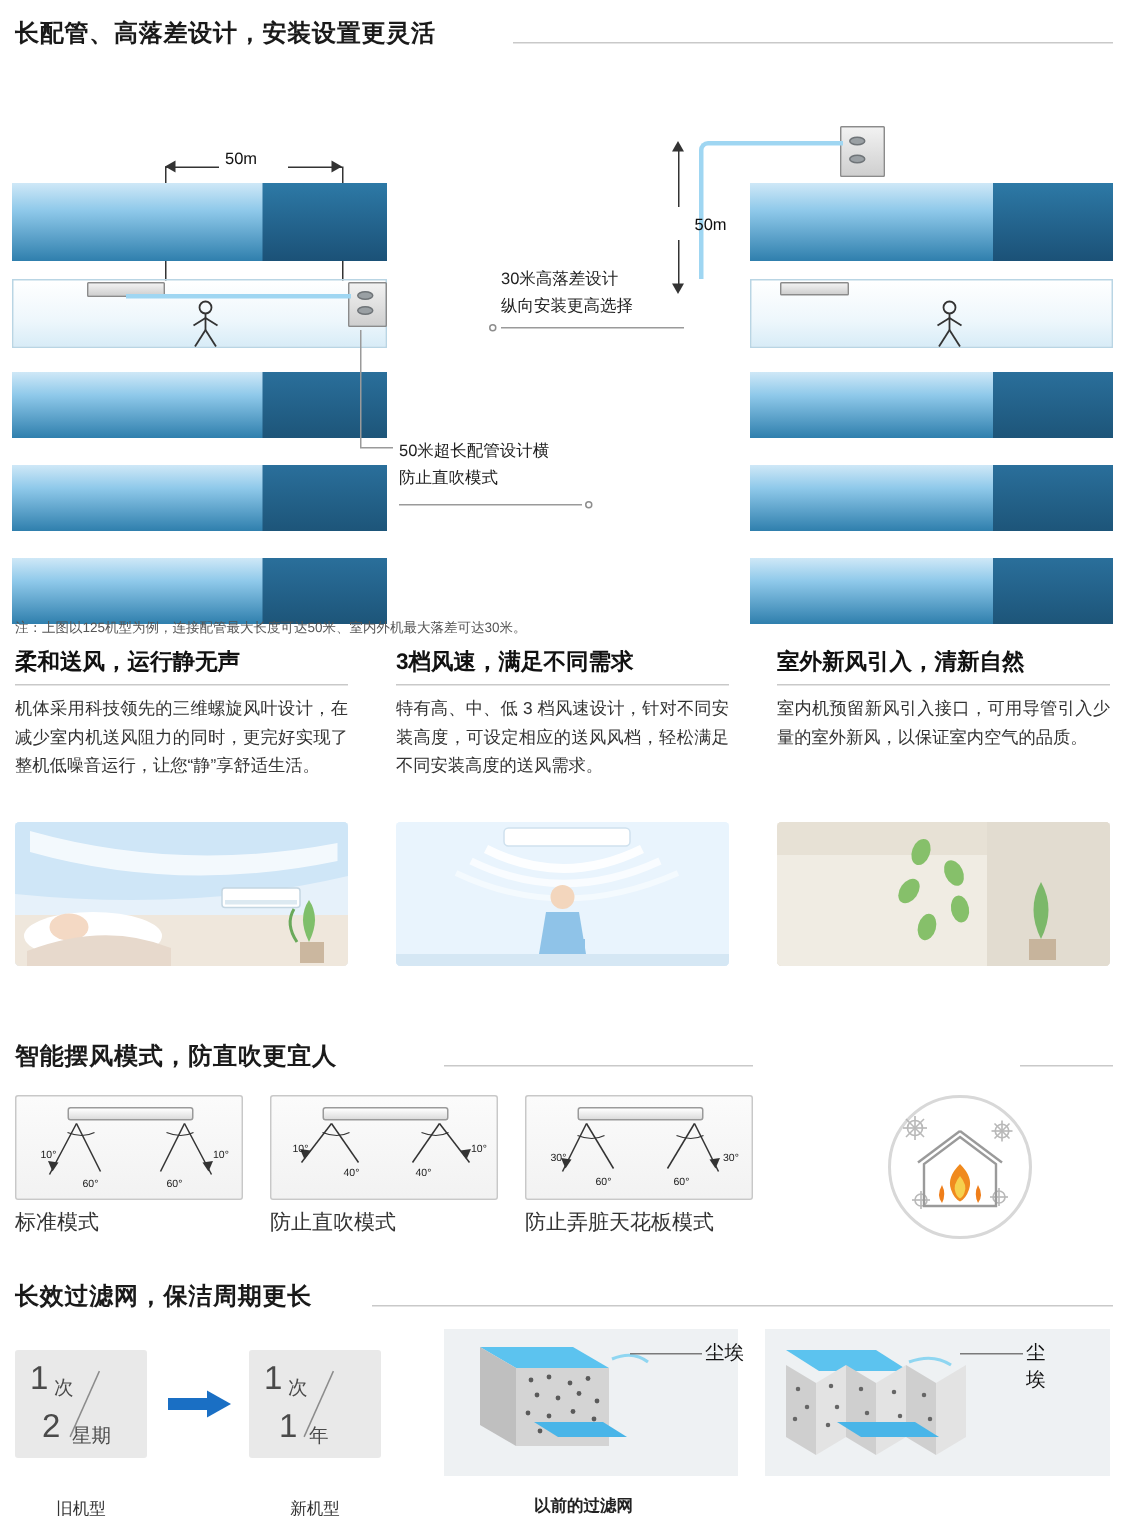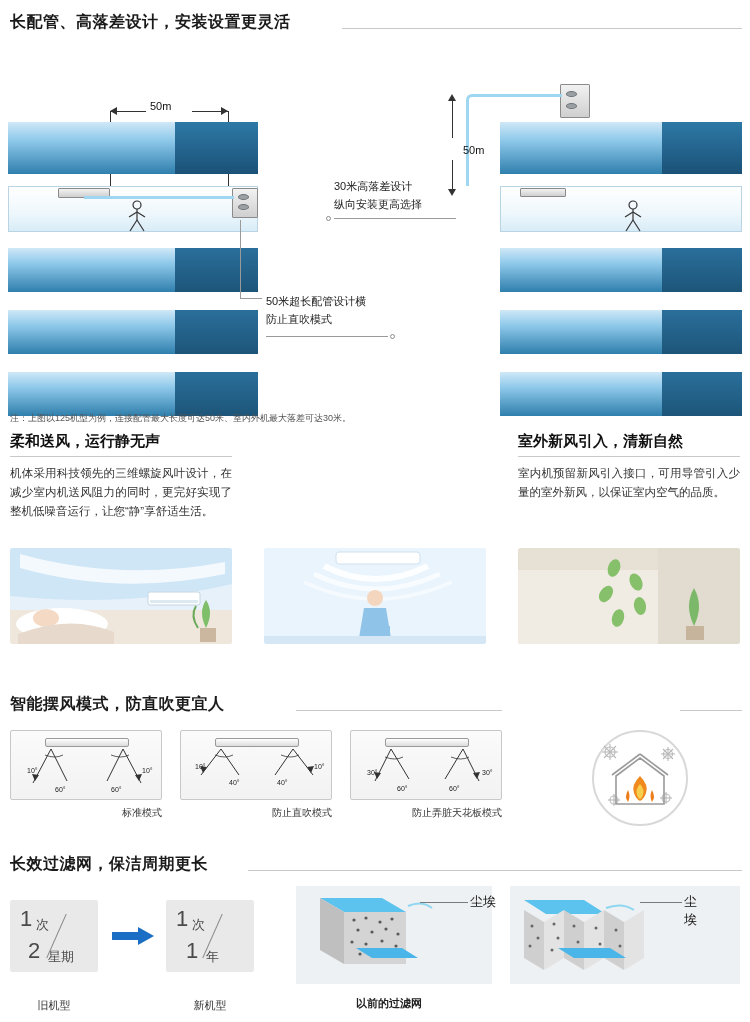--- a/index.html
+++ b/index.html
@@ -129,21 +129,21 @@
   .photo.p3 { background: linear-gradient(180deg,#f3efe7 0%, #e9e3d8 60%, #ded5c7 100%); }
 
   
   .swing-box {
     position: absolute;
     width: 152px; height: 70px;
     border: 1px solid #c8c8c8;
     background: linear-gradient(180deg,#fbfbfb,#f2f2f2);
     border-radius: 2px;
   }
-  .swing-cap { position: absolute; font-size: 10px; color: #333; text-align: right; width: 152px; }
+  .swing-cap { position: absolute; font-size: 14px; color: #333; text-align: left; width: 152px; }
   .ang { position: absolute; font-size: 7px; color: #222; }
   .unit-strip {
     position: absolute; left: 34px; top: 7px; width: 84px; height: 9px;
     background: linear-gradient(180deg,#ffffff,#dcdcdc);
     border: 1px solid #9a9a9a; border-radius: 2px;
   }
 
   
   .heat-circle {
     position: absolute;
@@ -281,20 +281,24 @@
     <div class="callout-text" style="left:334px; top:158px;">纵向安装更高选择</div>
     <div class="callout-line" style="left:334px; top:180px; width:122px;"></div>
     <div class="callout-dot" style="left:326px; top:178px;"></div>
   </div>
 
   <div class="note">注：上图以125机型为例，连接配管最大长度可达50米、室内外机最大落差可达30米。</div>
 
   <div class="col" style="left:10px; top:432px;">
     <div class="col-title">柔和送风，运行静无声</div>
     <div class="col-body">机体采用科技领先的三维螺旋风叶设计，在减少室内机送风阻力的同时，更完好实现了整机低噪音运行，让您“静”享舒适生活。</div>
+  </div>
+  <div class="col" style="left:264px; top:432px;">
+    <div class="col-title">3档风速，满足不同需求</div>
+    <div class="col-body">特有高、中、低 3 档风速设计，针对不同安装高度，可设定相应的送风风档，轻松满足不同安装高度的送风需求。</div>
   </div>
   <div class="col" style="left:518px; top:432px;">
     <div class="col-title">室外新风引入，清新自然</div>
     <div class="col-body">室内机预留新风引入接口，可用导管引入少量的室外新风，以保证室内空气的品质。</div>
   </div>
 
   <div class="photo p1" style="left:10px; top:548px;">
     <svg width="222" height="96" viewBox="0 0 222 96">
       <rect x="0" y="0" width="222" height="96" fill="#e6f1fa"></rect>
       <path d="M0 0 H222 V36 Q120 60 0 48 Z" fill="#cfe6f7"></path>

